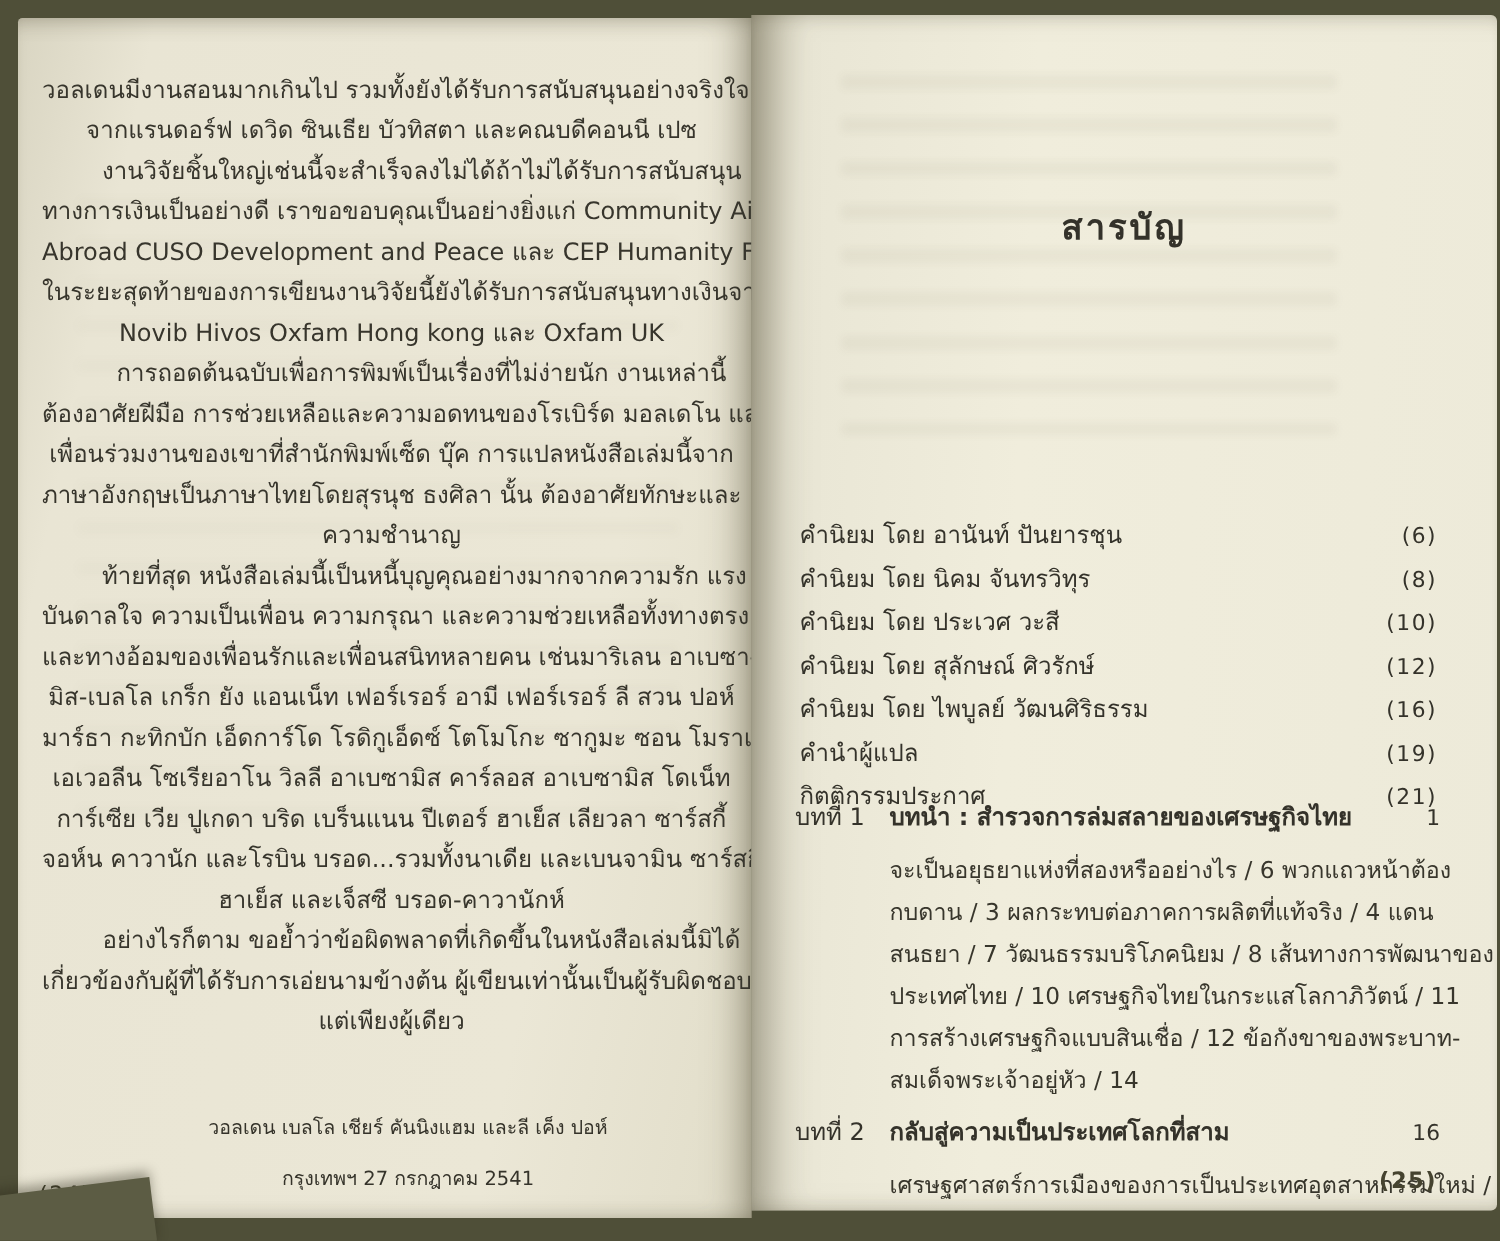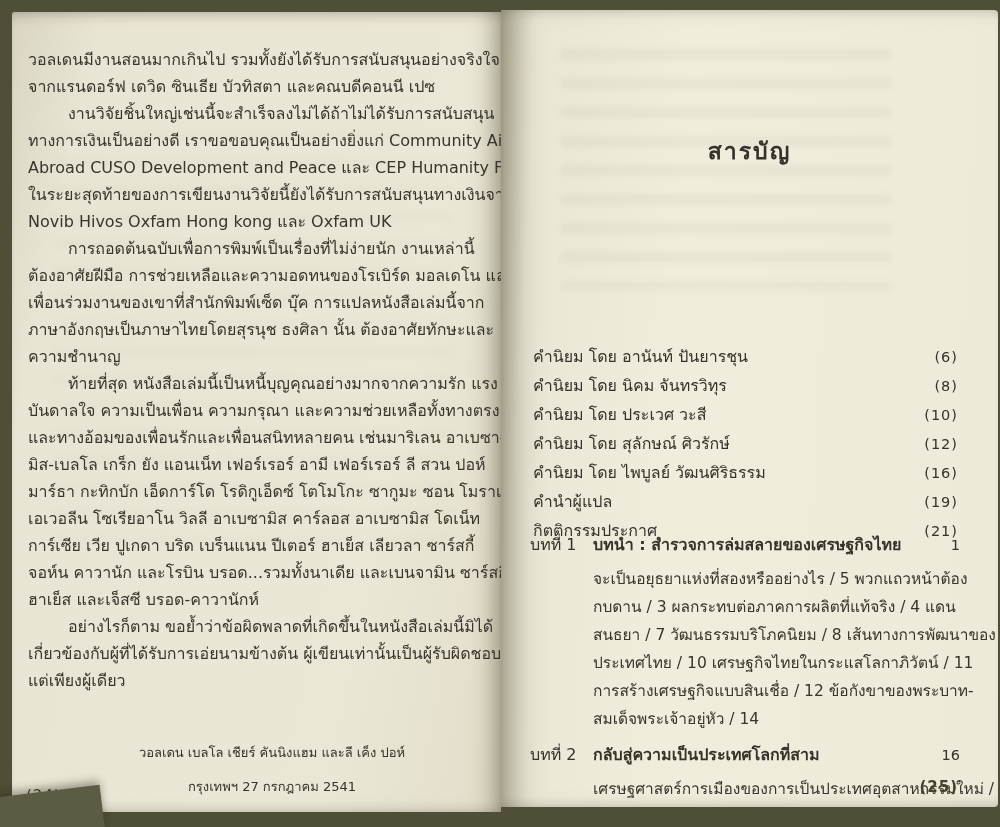--- a/index.html
+++ b/index.html
@@ -22,21 +22,21 @@
     border-radius:0 4px 4px 0;
     box-shadow:inset 28px 0 32px -20px rgba(70,64,40,.55), inset 0 8px 12px -9px rgba(70,64,40,.3), inset 0 -8px 12px -9px rgba(70,64,40,.3);
   }
   .ghost{position:absolute;filter:blur(3px);opacity:.45;pointer-events:none;}
   .ghost-r{left:60px;top:40px;width:330px;height:240px;
     background:repeating-linear-gradient(180deg, rgba(125,118,92,.16) 0 9px, transparent 9px 29px);}
   .ghost-l{left:40px;top:120px;width:400px;height:420px;opacity:.25;
     background:repeating-linear-gradient(180deg, rgba(120,115,90,.12) 0 8px, transparent 8px 27px);}
   .lp-body{
     position:absolute;left:16px;top:34px;width:466px;
-    font-size:16px;line-height:27px;color:#37352c;white-space:nowrap;
+    font-size:16px;line-height:27px;color:#37352c;white-space:nowrap;text-align:center;
   }
   .para .line{white-space:nowrap;}
   .para.indent .line:first-child{text-indent:40px;}
   .signature{
     position:absolute;left:40px;top:724px;width:440px;text-align:center;
     font-size:13px;line-height:34px;color:#35332a;
   }
   .folio{position:absolute;font-size:15px;color:#45432f;letter-spacing:1px;}
   .folio-left{left:14px;top:775px;}
   .folio-right{left:32px;top:768px;width:425px;text-align:right;font-weight:bold;}
@@ -162,21 +162,21 @@
 
     </div>
 
     <div class="chapter ch1">
       <div class="ch-row">
         <span class="ch-num">บทที่ 1</span>
         <span class="ch-title">บทนำ : สำรวจการล่มสลายของเศรษฐกิจไทย</span>
         <span class="ch-page">1</span>
       </div>
       <div class="ch-details">
-        <div class="ch-line">จะเป็นอยุธยาแห่งที่สองหรืออย่างไร / 5  พวกแถวหน้าต้อง</div>
+        <div class="ch-line">จะเป็นอยุธยาแห่งที่สองหรืออย่างไร / 6  พวกแถวหน้าต้อง</div>
           <div class="ch-line">กบดาน / 3  ผลกระทบต่อภาคการผลิตที่แท้จริง / 4  แดน</div>
           <div class="ch-line">สนธยา / 7  วัฒนธรรมบริโภคนิยม / 8  เส้นทางการพัฒนาของ</div>
           <div class="ch-line">ประเทศไทย / 10  เศรษฐกิจไทยในกระแสโลกาภิวัตน์ / 11</div>
           <div class="ch-line">การสร้างเศรษฐกิจแบบสินเชื่อ / 12  ข้อกังขาของพระบาท-</div>
           <div class="ch-line">สมเด็จพระเจ้าอยู่หัว / 14</div>
       </div>
     </div>
 
     <div class="chapter ch2">
       <div class="ch-row">

